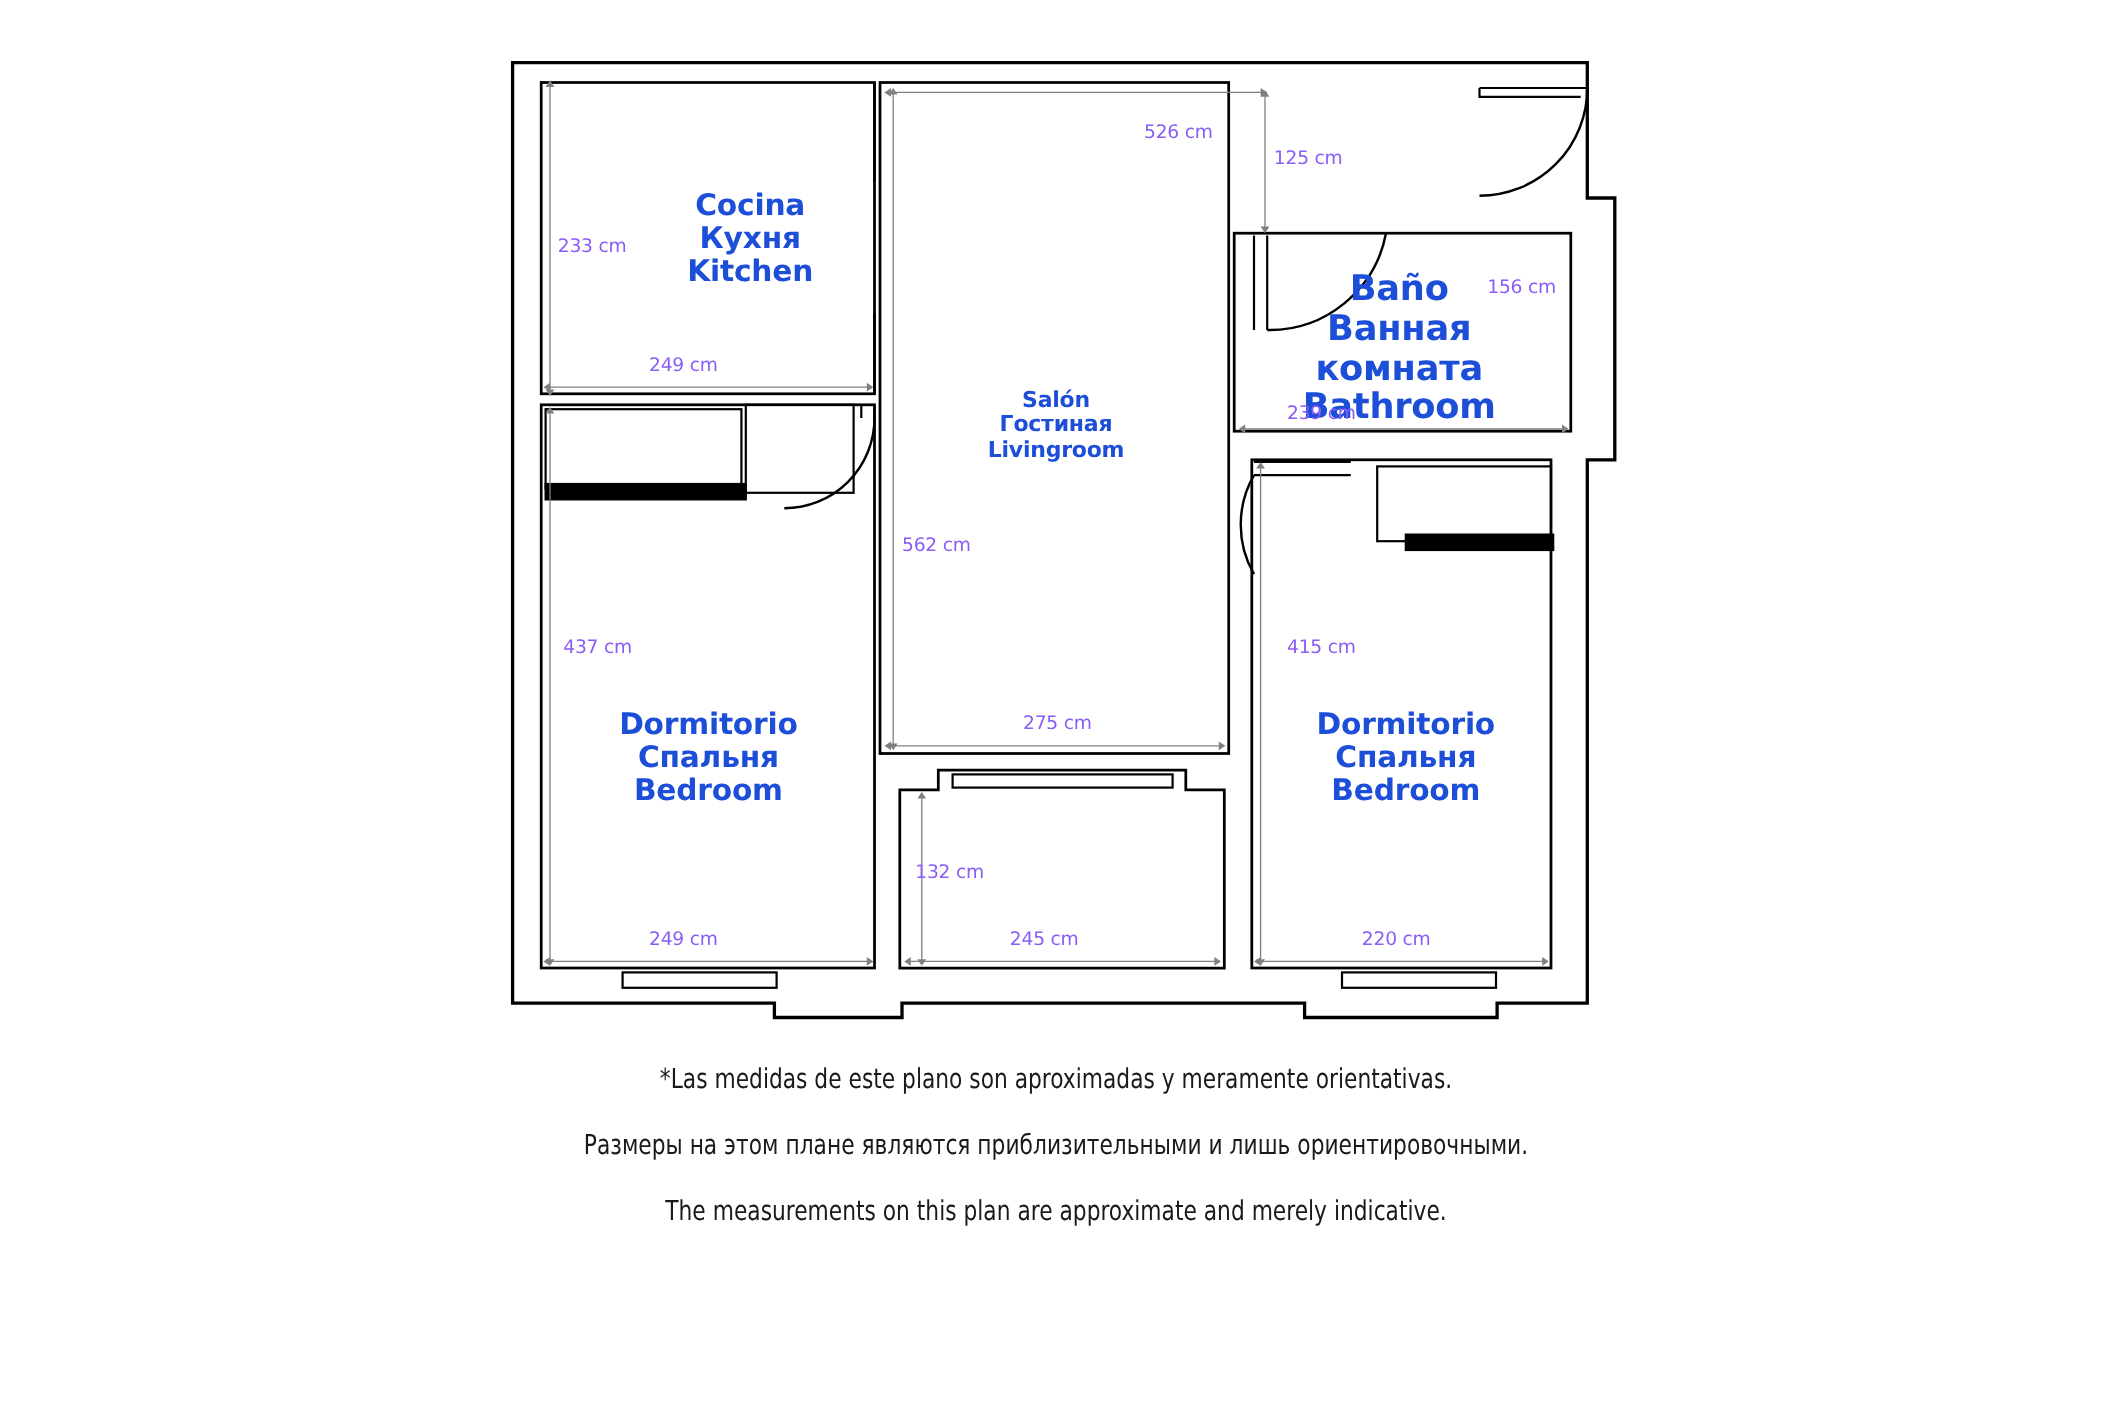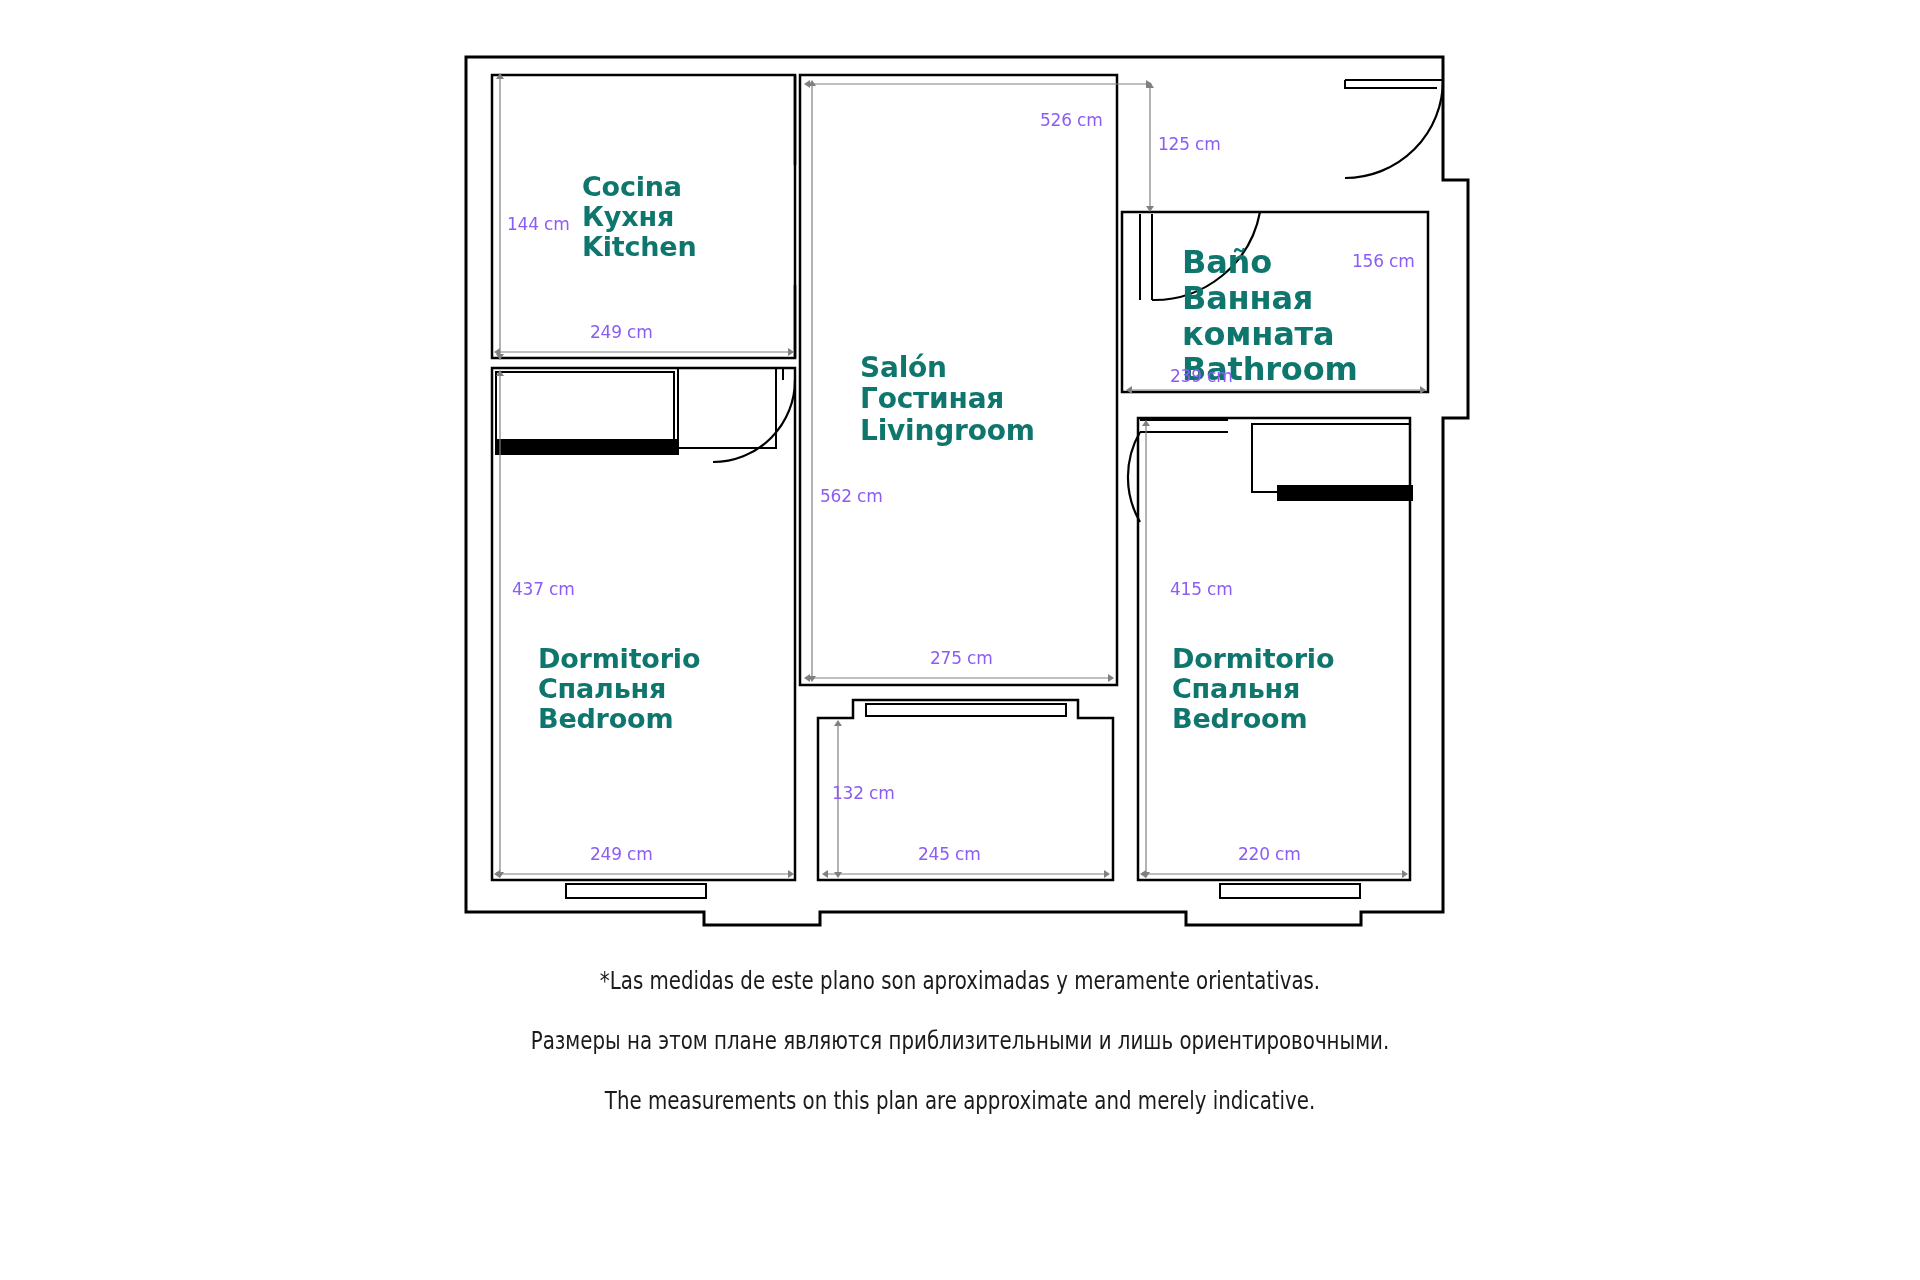--- a/index.html
+++ b/index.html
@@ -21,22 +21,23 @@
     height: 1280px;
   }
   svg.plan-svg {
     position: absolute;
     left: 0; top: 0;
     width: 1920px;
     height: 1280px;
   }
   .room-label {
     position: absolute;
+    text-align: center;
     font-weight: bold;
-    color: #0f766e;
+    color: #1d4ed8;
     font-family: "DejaVu Sans", sans-serif;
     line-height: 1.12;
     white-space: nowrap;
     letter-spacing: -0.2px;
   }
   .room-label .ln {
     display: block;
   }
   .dim {
     position: absolute;
@@ -178,21 +179,21 @@
       <path d="M 1104 870 L 1110 874 L 1104 878" fill="#808080" stroke="none"></path>
     </g>
   </svg>
 
   <div class="room-label" style="left:582px; top:172px; width:200px; font-size:27px;">
     <span class="ln">Cocina</span>
     <span class="ln">Кухня</span>
     <span class="ln">Kitchen</span>
   </div>
 
-  <div class="room-label" style="left:860px; top:352px; width:200px; font-size:28px;">
+  <div class="room-label" style="left:860px; top:352px; width:200px; font-size:20px;">
     <span class="ln">Salón</span>
     <span class="ln">Гостиная</span>
     <span class="ln">Livingroom</span>
   </div>
 
   <div class="room-label" style="left:1182px; top:245px; width:180px; font-size:32px;">
     <span class="ln">Baño</span>
     <span class="ln">Ванная</span>
     <span class="ln">комната</span>
     <span class="ln">Bathroom</span>
@@ -204,21 +205,21 @@
     <span class="ln">Bedroom</span>
   </div>
 
   <div class="room-label" style="left:1172px; top:644px; width:212px; font-size:27px;">
     <span class="ln">Dormitorio</span>
     <span class="ln">Спальня</span>
     <span class="ln">Bedroom</span>
   </div>
 
 
-  <div class="dim" style="left:507px; top:214px;">144 cm</div>
+  <div class="dim" style="left:507px; top:214px;">233 cm</div>
   <div class="dim" style="left:590px; top:322px;">249 cm</div>
 
   <div class="dim" style="left:1040px; top:110px;">526 cm</div>
   <div class="dim" style="left:1158px; top:134px;">125 cm</div>
 
   <div class="dim" style="left:1352px; top:251px;">156 cm</div>
   <div class="dim" style="left:1170px; top:366px;">239 cm</div>
 
   <div class="dim" style="left:820px; top:486px;">562 cm</div>
   <div class="dim" style="left:930px; top:648px;">275 cm</div>

